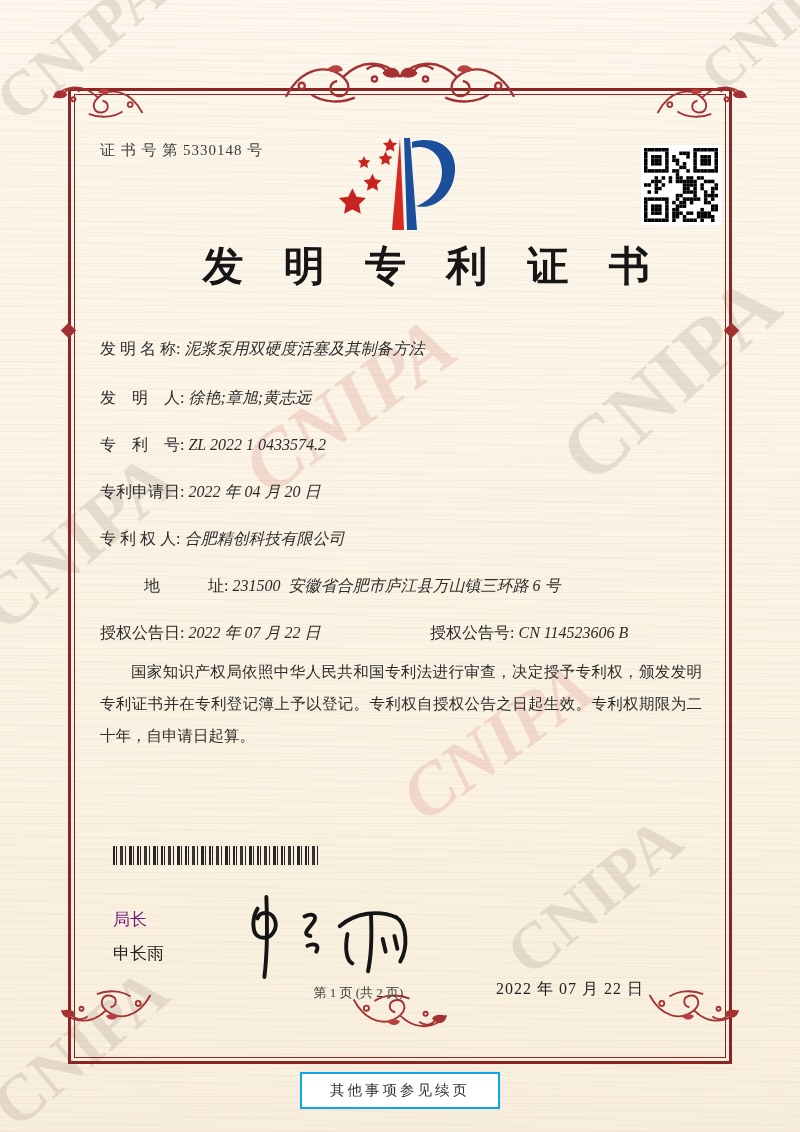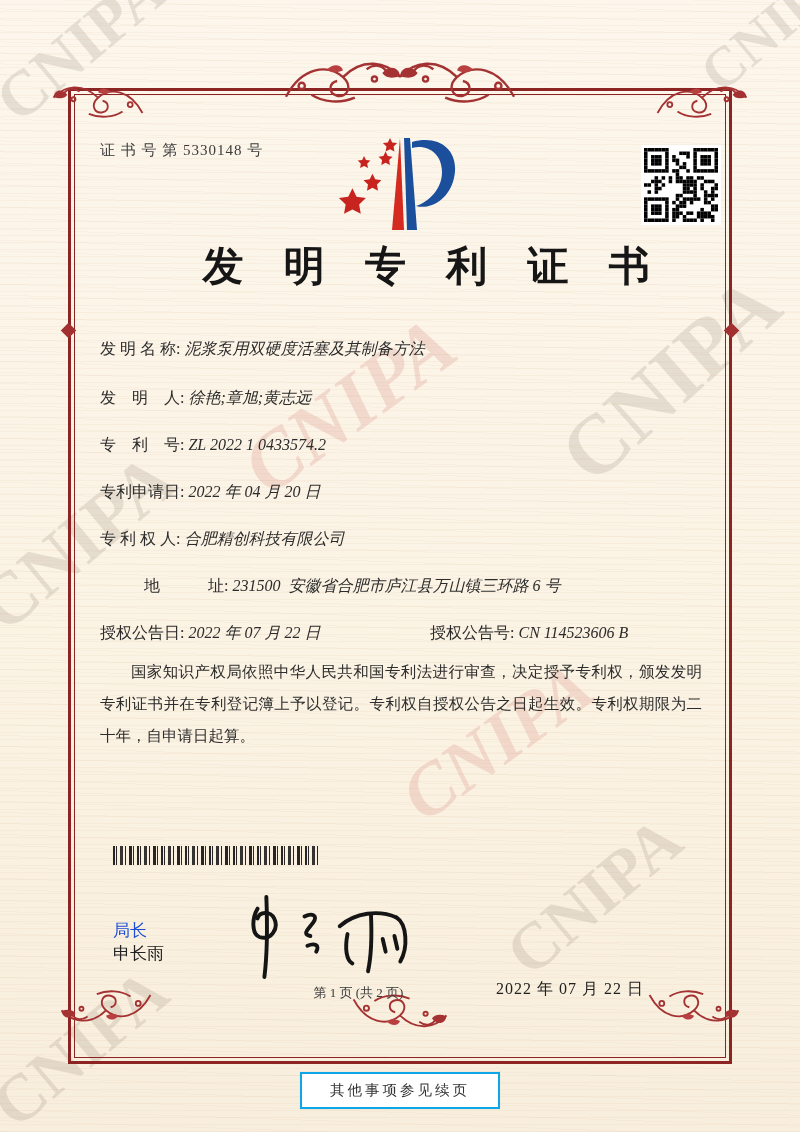--- a/index.html
+++ b/index.html
@@ -30,22 +30,22 @@
          color:#2d2d2d;text-align:justify;}
   .paras p{margin:0;text-indent:2em;}
   .barcode{left:113px;top:846px;width:205px;height:19px;opacity:.88;
     background:repeating-linear-gradient(90deg,
       #0a0a0a 0 2px, transparent 2px 3px,
       #0a0a0a 3px 4px, transparent 4px 7px,
       #1a1a1a 7px 10px, transparent 10px 12px,
       #0a0a0a 12px 13px, transparent 13px 16px,
       #0a0a0a 16px 19px, transparent 19px 20px,
       #111 20px 21px, transparent 21px 24px);}
-  .sig-title{left:113px;top:908px;font-size:17px;color:#1d4ed8;
-             font-family:"Liberation Sans","DejaVu Sans",sans-serif;margin-top:11px;}
+  .sig-title{left:113px;top:908px;font-size:17px;color:#701a75;
+             font-family:"Liberation Sans","DejaVu Sans",sans-serif;}
   .sig-name{left:113px;top:942px;font-size:17px;color:#222;
             font-family:"Liberation Sans","DejaVu Sans",sans-serif;}
   .issue-date{left:440px;top:979px;width:260px;text-align:center;
               font-size:16px;color:#1f1f1f;letter-spacing:1px;}
   .page-info{left:0;top:984px;width:717px;text-align:center;font-size:13px;color:#3a3a3a;}
   .cont-box{left:50%;top:1072px;transform:translateX(-50%);
             background:#ffffff;border:2px solid #0ea5e9;padding:7px 28px;
             font-size:14.5px;letter-spacing:3px;color:#333;box-shadow:0 0 0 1px rgba(0,0,0,0.02);}
   .logo{left:338px;top:136px;width:126px;height:96px;}
   .qr{left:641px;top:145px;width:74px;height:74px;background:#fff;padding:3px;}

